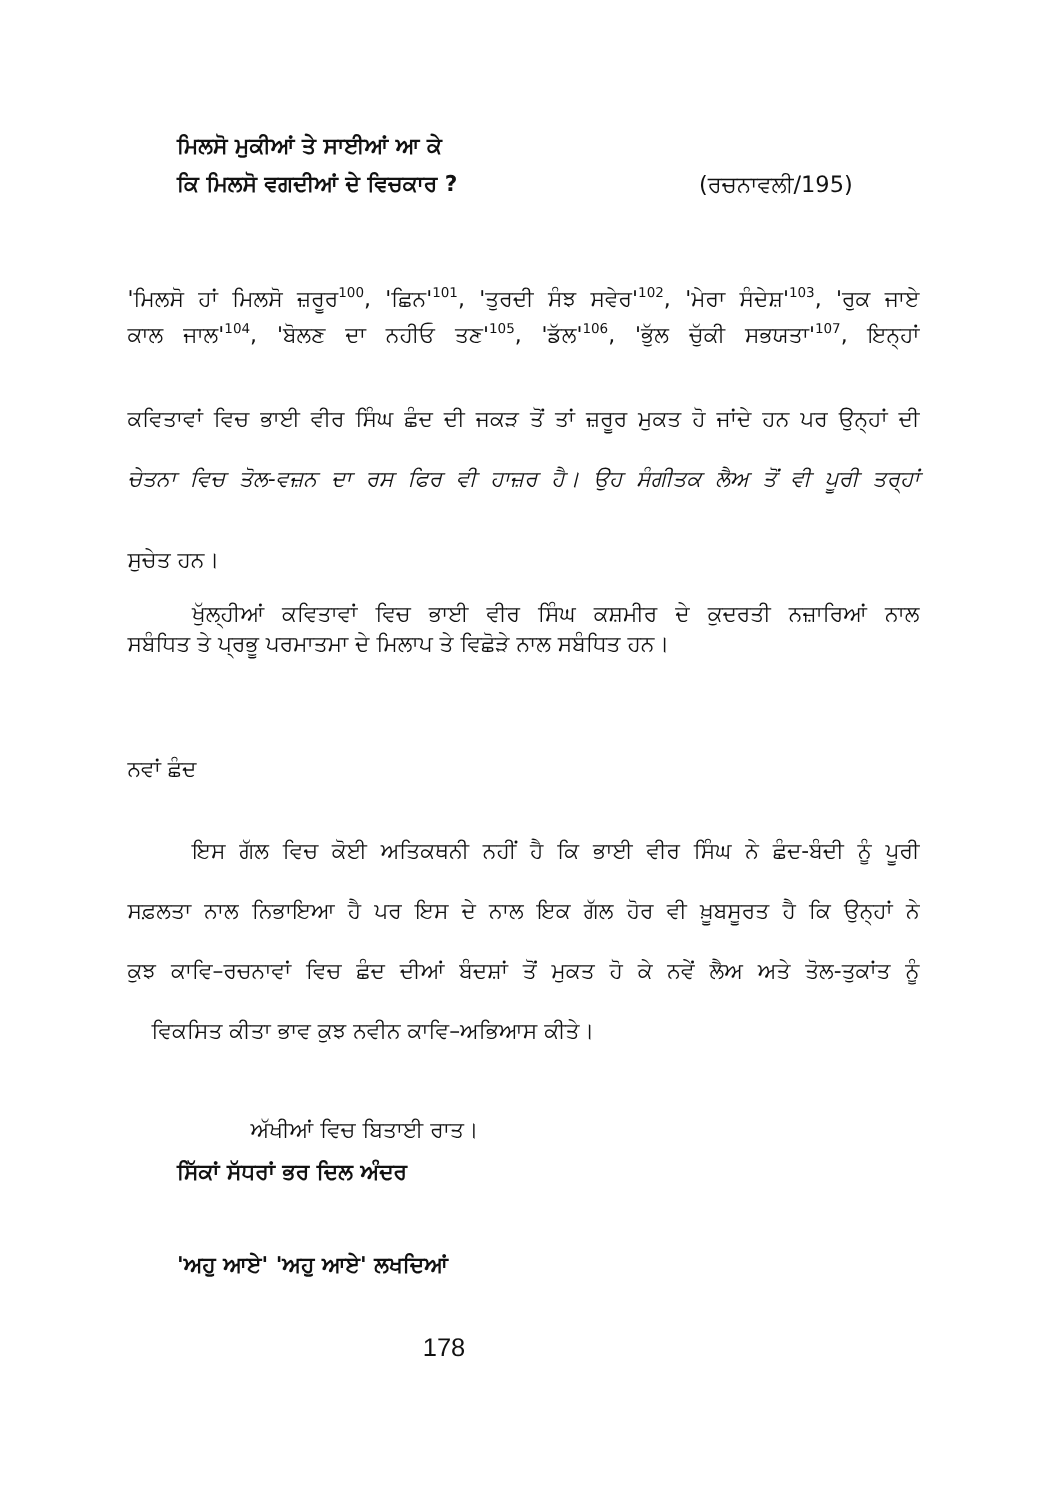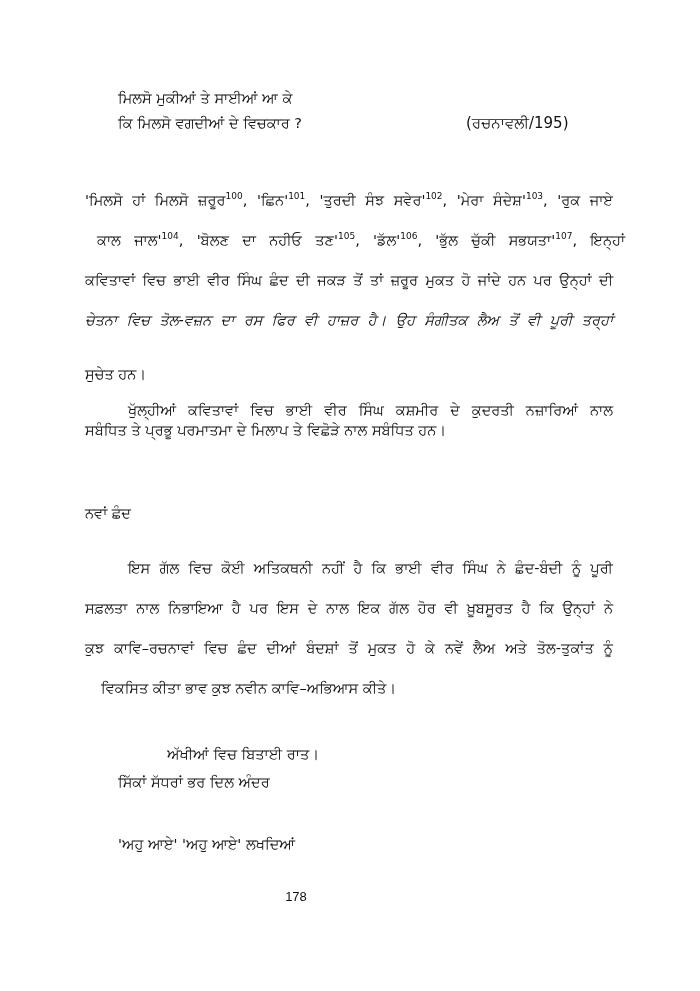--- a/index.html
+++ b/index.html
@@ -4,49 +4,49 @@
 <style>
   html, body { margin: 0; padding: 0; background: #ffffff; }
   body {
     width: 700px; height: 991px; position: relative; overflow: hidden;
     font-family: "DejaVu Sans", sans-serif; color: #111111;
   }
   .line {
     position: absolute; left: 85px; white-space: nowrap;
     font-size: 14.5px; line-height: 20px;
   }
-  .indent1 { left: 118px; }
+  .indent1 { left: 118px; font-weight: bold; }
   .indent2 { left: 167px; }
   .justify-line {
     position: absolute; left: 85px; width: 528px;
     font-size: 14.5px; line-height: 20px;
     text-align: justify; text-align-last: justify; white-space: nowrap;
   }
   .justify-line.ind { left: 128px; width: 485px; }
   .cite { position: absolute; left: 466px; top: 113px; font-size: 15px; line-height: 20px; }
   sup { font-size: 9px; vertical-align: super; line-height: 0; }
   .heading { font-weight: normal; }
   .pagenum {
     position: absolute; top: 889px; left: 0; width: 592px; text-align: center;
-    font-family: "Liberation Sans", sans-serif; font-size: 13px;
+    font-family: "Liberation Sans", sans-serif; font-size: 17px;
   }
 </style>
 </head>
 <body>
 
 <div>
 
   <div class="line indent1" style="top:88px;">ਮਿਲਸੋ ਮੁਕੀਆਂ ਤੇ ਸਾਈਆਂ ਆ ਕੇ</div>
   <div class="line indent1" style="top:113px;">ਕਿ ਮਿਲਸੋ ਵਗਦੀਆਂ ਦੇ ਵਿਚਕਾਰ ?</div>
   <div class="cite">(ਰਚਨਾਵਲੀ/195)</div>
 
   <div class="justify-line" style="top:190px;">
     <span>'ਮਿਲਸੋ ਹਾਂ ਮਿਲਸੋ ਜ਼ਰੂਰ</span><sup>100</sup><span>, 'ਛਿਨ'</span><sup>101</sup><span>, 'ਤੁਰਦੀ ਸੰਝ ਸਵੇਰ'</span><sup>102</sup><span>, 'ਮੇਰਾ ਸੰਦੇਸ਼'</span><sup>103</sup><span>, 'ਰੁਕ ਜਾਏ</span>
   </div>
-  <div class="justify-line" style="top:230px;margin-left:12px;">
+  <div class="justify-line" style="top:214px;">
     <span>ਕਾਲ ਜਾਲ'</span><sup>104</sup><span>, 'ਬੋਲਣ ਦਾ ਨਹੀਓ ਤਣ'</span><sup>105</sup><span>, 'ਡੱਲ'</span><sup>106</sup><span>, 'ਭੁੱਲ ਚੁੱਕੀ ਸਭਯਤਾ'</span><sup>107</sup><span>, ਇਨ੍ਹਾਂ</span>
   </div>
   <div class="justify-line" style="top:270px;">ਕਵਿਤਾਵਾਂ ਵਿਚ ਭਾਈ ਵੀਰ ਸਿੰਘ ਛੰਦ ਦੀ ਜਕੜ ਤੋਂ ਤਾਂ ਜ਼ਰੂਰ ਮੁਕਤ ਹੋ ਜਾਂਦੇ ਹਨ ਪਰ ਉਨ੍ਹਾਂ ਦੀ</div>
   <div class="justify-line" style="top:310px;font-style:italic;">ਚੇਤਨਾ ਵਿਚ ਤੋਲ-ਵਜ਼ਨ ਦਾ ਰਸ ਫਿਰ ਵੀ ਹਾਜ਼ਰ ਹੈ। ਉਹ ਸੰਗੀਤਕ ਲੈਅ ਤੋਂ ਵੀ ਪੂਰੀ ਤਰ੍ਹਾਂ</div>
   <div class="line" style="top:364px;">ਸੁਚੇਤ ਹਨ।</div>
 
   <div class="justify-line ind" style="top:400px;">ਖੁੱਲ੍ਹੀਆਂ ਕਵਿਤਾਵਾਂ ਵਿਚ ਭਾਈ ਵੀਰ ਸਿੰਘ ਕਸ਼ਮੀਰ ਦੇ ਕੁਦਰਤੀ ਨਜ਼ਾਰਿਆਂ ਨਾਲ</div>
   <div class="line" style="top:420px;">ਸਬੰਧਿਤ ਤੇ ਪ੍ਰਭੂ ਪਰਮਾਤਮਾ ਦੇ ਮਿਲਾਪ ਤੇ ਵਿਛੋੜੇ ਨਾਲ ਸਬੰਧਿਤ ਹਨ।</div>
 
   <div class="line heading" style="top:503px;">ਨਵਾਂ ਛੰਦ</div>

